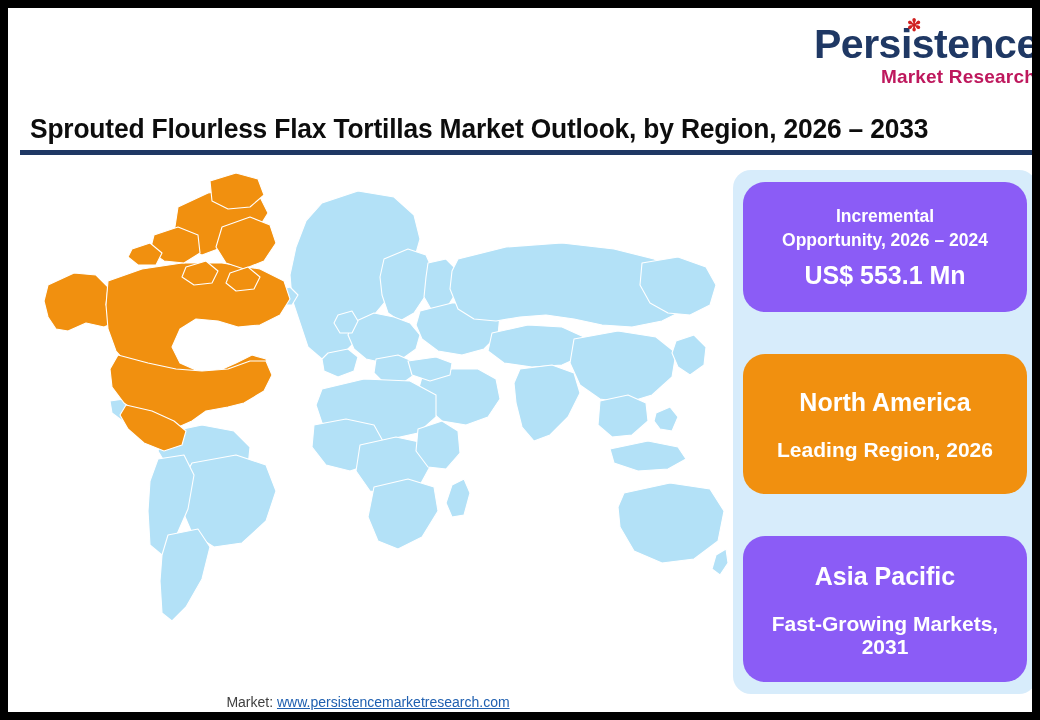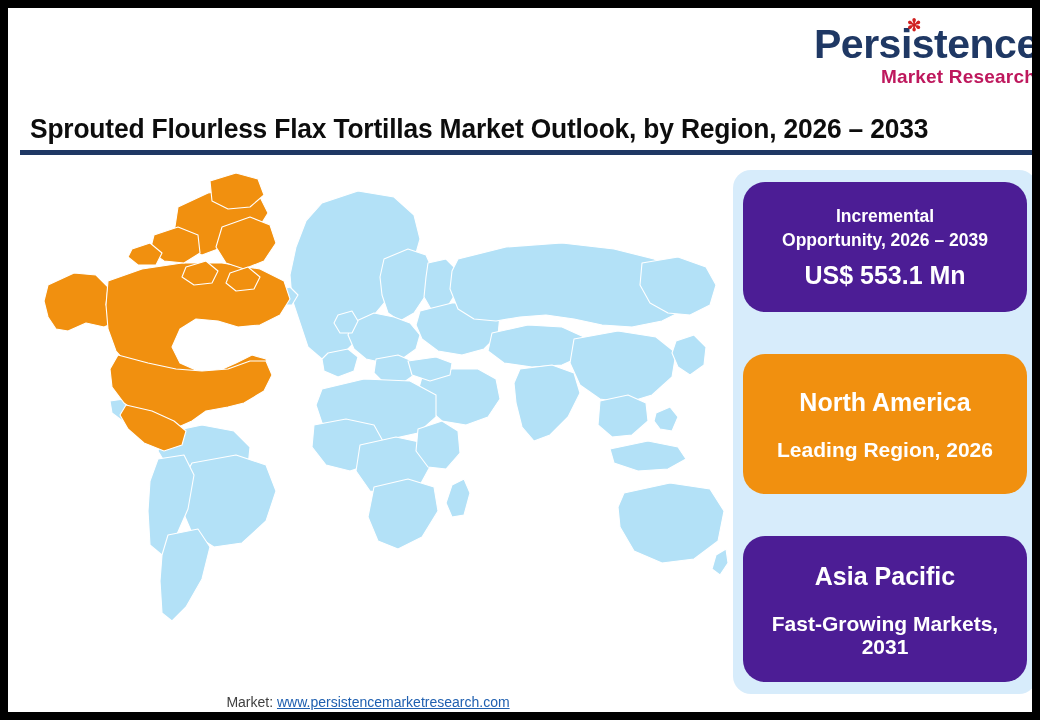--- a/index.html
+++ b/index.html
@@ -122,21 +122,21 @@
     border-radius: 22px;
     box-sizing: border-box;
     display: flex;
     flex-direction: column;
     align-items: center;
     justify-content: center;
     text-align: center;
     color: #ffffff;
     padding: 8px 14px;
   }
-  .stat-card.navy { background: #4c1d95; }
+  .stat-card.navy { background: #8b5cf6; }
   .stat-card.orange { background: #F1900F; }
   #card-incremental { height: 130px; }
   #card-leading { height: 140px; text-align: right; }
   #card-fastgrowing { height: 146px; }
 
   .card-line-small {
     font-family: "Liberation Sans", sans-serif;
     font-weight: bold;
     font-size: 17.5px;
     line-height: 24px;
@@ -268,21 +268,21 @@
 
         <path d="M104,242 L130,248 L152,258 L164,268 L160,282 L142,288 L122,280 L106,266 L98,252 Z"></path>
       </g>
     </svg>
   </div>
 
   <div id="side-panel">
 
     <div class="stat-card navy" id="card-incremental">
       <div class="card-line-small">Incremental</div>
-      <div class="card-line-small">Opportunity, 2026 – 2039</div>
+      <div class="card-line-small">Opportunity, 2026 – 2024</div>
       <div class="card-line-big">US$ 553.1 Mn</div>
     </div>
 
     <div class="stat-card orange" id="card-leading">
       <div class="card-line-headline">North America</div>
       <div class="card-line-sub">Leading Region, 2026</div>
     </div>
 
     <div class="stat-card navy" id="card-fastgrowing">
       <div class="card-line-headline">Asia Pacific</div>

